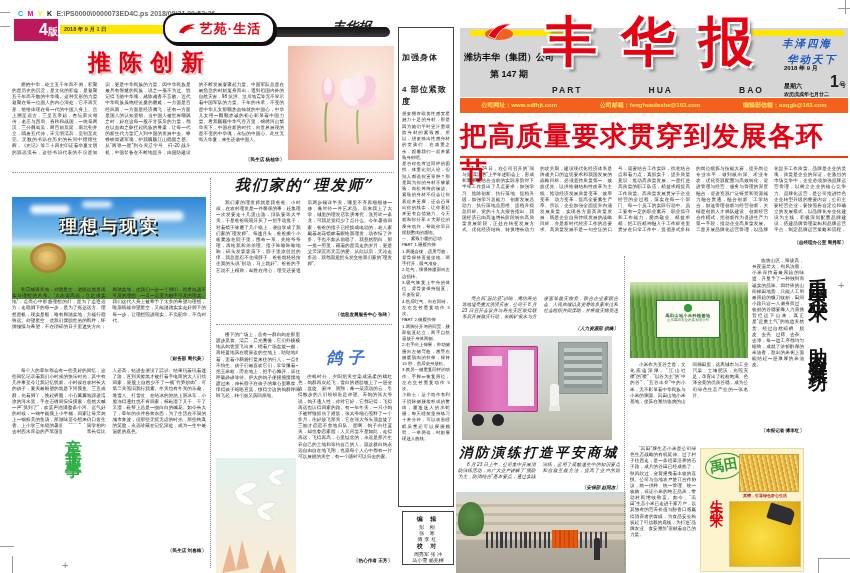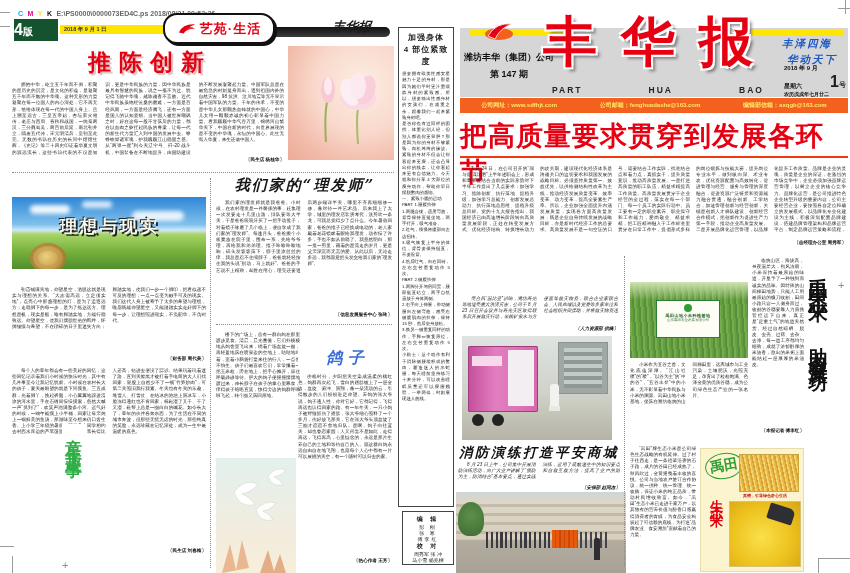--- a/index.html
+++ b/index.html
@@ -10,41 +10,41 @@
   .cols2{column-count:2;column-gap:7px;}
   .cols3{column-count:3;column-gap:8px;}
   .cols5{column-count:5;column-gap:6px;}
   .byline{font-size:4.6px;font-weight:bold;text-align:right;color:#111;}
   .ital{font-style:italic;}
   .dot-h{border-top:1px dotted #8a8a8a;height:0;}
   .dot-v{border-left:1px dotted #8a8a8a;width:0;}
   .crop{background:#9a9a9a;}
   .plus{color:#8a8a8a;font-size:11px;line-height:1;}
   
-  .pgbox{background:#14532d;color:#fff;text-align:left;font-weight:bold;}
+  .pgbox{background:#be185d;color:#fff;text-align:right;font-weight:bold;}
   .ybar{background:#ffe600;}
   .blackband{background:linear-gradient(180deg,#111,#3c3c3c);border-radius:0 6px 6px 0;}
   .bubble{background:#fff;border:2px solid #111;border-radius:14px;box-shadow:2px 2px 0 #111;
           display:flex;align-items:center;justify-content:center;gap:3px;}
   .sectionname{color:#e60012;font-weight:bold;font-size:13px;letter-spacing:1px;}
   .paper-small{font-weight:bold;font-style:italic;font-size:13px;transform:skewX(-6deg);}
   .china-title{color:#e60012;font-weight:bold;font-size:23px;letter-spacing:8px;text-align:center;
                text-shadow:2px 2px 1px #d9c0c0;}
   .photo{overflow:hidden;}
   .ideal-title{color:#f7f9ee;font-weight:bold;font-size:17px;letter-spacing:3px;
                text-shadow:2px 2px 0 #222,-1px -1px 0 #222;}
   .green-vert{writing-mode:vertical-rl;text-orientation:upright;color:#2fae46;font-weight:bold;
               font-size:17px;letter-spacing:7px;background:#fff;padding:2px 1px;
               font-family:"DejaVu Serif","Liberation Serif",serif;}
   .barber-title{font-family:"DejaVu Serif","Liberation Serif",serif;font-weight:bold;font-style:italic;
                 font-size:15px;letter-spacing:2px;text-align:center;color:#161616;}
   .pigeon-title{font-family:"DejaVu Serif","Liberation Serif",serif;font-weight:bold;font-style:italic;
                 color:#3b6fd4;font-size:16px;text-align:center;background:#fff;}
   .boxed{border:1px solid #444;background:#fff;}
-  .fit-title{font-weight:bold;font-size:8px;text-align:center;letter-spacing:1px;line-height:1.5;}
+  .fit-title{font-weight:bold;font-size:8px;letter-spacing:1px;line-height:1.5;margin-top:20px;}
   .fit-body{font-size:4.4px;line-height:1.42;text-align:justify;white-space:pre-line;color:#222;}
   .ed-label{font-weight:bold;font-size:6px;letter-spacing:3px;}
   .ed-name{font-size:5px;letter-spacing:2px;}
   
   .masthead{background:#d6d6d6;}
   .bigtitle{color:#e60012;font-weight:bold;font-size:54px;letter-spacing:24px;text-align:center;
             font-family:"DejaVu Serif","Liberation Serif",serif;line-height:1.1;
             text-shadow:-2px -2px 0 #fff,2px -2px 0 #fff,-2px 2px 0 #fff,2px 2px 0 #fff,4px 4px 3px rgba(60,60,60,.55);}
   .pinyin{display:flex;justify-content:space-between;font-weight:bold;font-size:8.5px;letter-spacing:2px;color:#222;}
   .slogan{color:#1a56c4;font-weight:bold;font-style:italic;font-size:10.5px;letter-spacing:2px;
@@ -129,21 +129,21 @@
       <ellipse cx="70" cy="52" rx="18" ry="12" fill="#fbd9e2"></ellipse>
       <ellipse cx="62" cy="46" rx="9" ry="14" fill="#fceff3" transform="rotate(-20 62 46)"></ellipse>
       <ellipse cx="78" cy="44" rx="9" ry="15" fill="#f9cfdc" transform="rotate(18 78 44)"></ellipse>
       <ellipse cx="70" cy="40" rx="8" ry="13" fill="#fdeaf0"></ellipse>
     </svg>
   </div>
 
   <div class="abs dot-h" style="left:12px;top:172px;width:382px;"></div>
   <div class="abs dot-v" style="left:210px;top:178px;height:390px;"></div>
 
-  <div class="abs photo" style="left:12px;top:197px;width:194px;height:72px;background:linear-gradient(180deg,#2f86d6 0%,#7fc0ec 38%,#cfe8f7 46%,#a8d468 52%,#78b23c 75%,#4f8f2a 100%);">
+  <div class="abs photo" style="left:12px;top:197px;width:194px;height:102px;background:linear-gradient(180deg,#2f86d6 0%,#7fc0ec 38%,#cfe8f7 46%,#a8d468 52%,#78b23c 75%,#4f8f2a 100%);">
     <div style="position:absolute;left:18px;top:8px;width:40px;height:9px;background:#fff;border-radius:8px;filter:blur(2px);opacity:.9;"></div>
     <div style="position:absolute;left:120px;top:14px;width:52px;height:10px;background:#fff;border-radius:8px;filter:blur(2px);opacity:.85;"></div>
     <div style="position:absolute;left:70px;top:4px;width:30px;height:7px;background:#fff;border-radius:8px;filter:blur(2px);opacity:.8;"></div>
     <div style="position:absolute;left:18px;top:46px;width:36px;height:30px;border-radius:50%;background:radial-gradient(circle at 45% 45%,#eccf7e,#c49a47 60%,#9a7430);box-shadow:inset 0 0 0 3px rgba(140,100,40,.35), inset 0 0 0 8px rgba(170,130,60,.25);"></div>
     <div class="ideal-title" style="position:absolute;left:48px;top:18px;">理想与现实</div>
   </div>
   <div class="abs bt cols2" style="left:12px;top:287px;width:194px;height:68px;">朝霞铺满天地，仰望星空，洒脱这就是现实与理想的关系。“大志需高远，立足须实地”，点亮心中那盏理想的灯，是为了追逐远方；走稳脚下的每一步，是为了抵达远方。理想是帆，现实是船，唯有脚踏实地，方能行稳致远。仰望星空，使我们摆脱世俗的羁绊，怀揣憧憬与希望，不在琐碎的日子里迷失方向；脚踏实地，使我们一步一个脚印，把看似遥不可及的理想，一点一点变为触手可及的现实。我们这代人身上被寄予了太多的希望与理想，唯愿既能仰望星空，又能踏踏实实走好脚下的每一步，让理想照进现实，不负韶华，不负时代。</div>
   <div class="abs byline" style="left:118px;top:356px;width:88px;">〔财务部 周代美〕</div>
 
   <div class="abs bt cols2" style="left:12px;top:368px;width:194px;height:176px;">每个人的童年都会有一些美好的回忆，这些回忆记录着我们小时候的快乐时光，其中有几件事至今让我记忆犹新。小时候在农村长大的孩子，夏天最盼望的就是下河摸鱼。三五成群，光着脚丫，挽起裤腿，小心翼翼地踩进清凉的河水里，手在石缝间慢慢摸索，忽然大喊一声“抓到了”，欢笑声洒满整条小河。运气好的时候，一晌午能摸上小半桶，回家让母亲炖上一锅鲜美的鱼汤，那滋味至今想来仍口齿生香。上小学三年级的暑假，我们几个同学相约去村西水库边的芦苇荡里捉迷藏，芦苇长得比人还高，钻进去便没了踪影。结果玩着玩着迷了路，直到天擦黑才被打着手电筒的大人们找回家，屁股上自然少不了一顿“竹笋炒肉”，可第二天照旧我行我素。冬天也有冬天的乐趣，堆雪人、打雪仗、在结冰的池塘上滑冰车，小脸冻得通红也不肯回家，棉鞋湿了又干、干了又湿，鞋帮上总是一圈白白的碱花。如今长大了，童年的伙伴各奔东西，为了生活在不同的城市奔波，但那些无忧无虑的时光，那些纯真的笑脸，永远珍藏在记忆深处，成为一生中最温暖的底色。</div>

